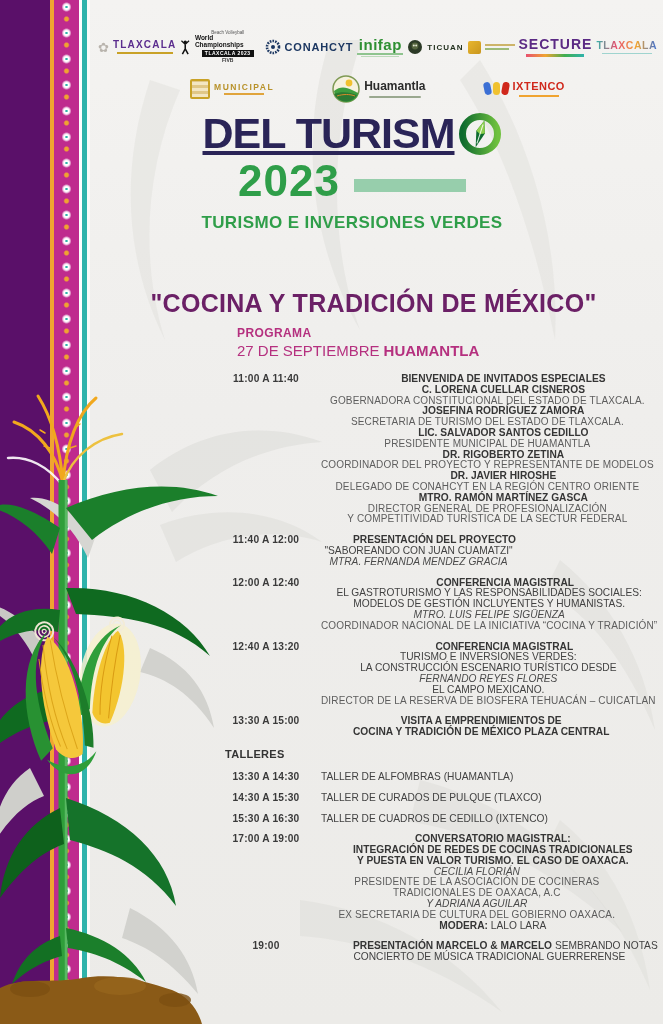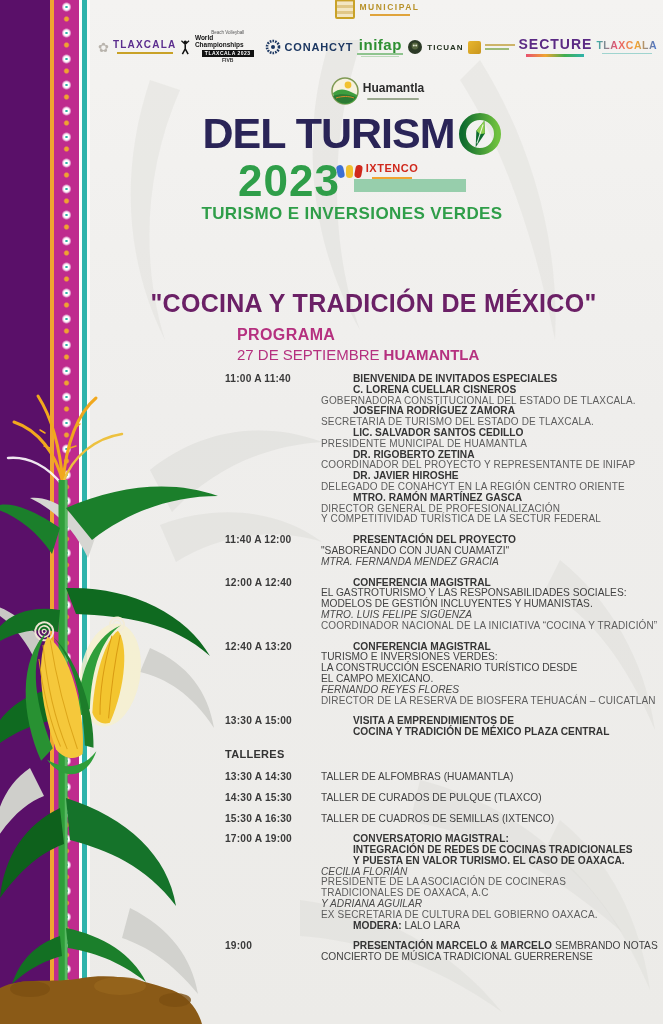--- a/index.html
+++ b/index.html
@@ -26,21 +26,21 @@
       radial-gradient(circle at 50% 19px, #f0a431 1.7px, rgba(240,164,49,0) 3.2px);
     background-size:100% 26px;}
   .stripe-white{left:79px;width:3px;background:#ffffff;}
   .stripe-teal{left:82px;width:5px;background:var(--stripe-teal);}
   .stripe-white2{left:87px;width:3px;background:#fbfbf9;}
 
   
   .logos-row1{position:absolute;top:26px;left:98px;right:6px;height:42px;
     display:flex;align-items:center;justify-content:space-between;gap:4px;}
   .logos-row2{position:absolute;top:66px;left:98px;right:6px;height:46px;
-    display:flex;align-items:center;justify-content:center;gap:58px;flex-direction:column;}
+    display:flex;align-items:center;justify-content:center;gap:58px;}
   .logo{display:flex;align-items:center;gap:4px;}
   .logo .col{display:flex;flex-direction:column;align-items:center;line-height:1.05;}
   .lg-tlx{color:#5b2d8e;font-weight:800;font-size:10px;letter-spacing:1.2px;}
   .lg-tag-gold{width:56px;height:2px;background:#c9a227;margin-top:2px;}
   .lg-wc-top{font-size:4.5px;color:#555;}
   .lg-wc{font-size:6.5px;font-weight:700;color:#111;}
   .lg-wc-badge{font-size:5px;font-weight:700;color:#fff;background:#111;padding:1px 3px;margin-top:1px;letter-spacing:.5px;}
   .lg-wc-foot{font-size:5px;font-weight:700;color:#333;margin-top:1px;}
   .lg-con{color:#1c3761;font-weight:700;font-size:11px;letter-spacing:.8px;}
   .lg-ini{color:#2f9033;font-weight:800;font-size:15px;letter-spacing:.5px;}
@@ -70,38 +70,38 @@
   .ix-icon i{display:block;width:7px;height:13px;border-radius:4px;}
   .ix-b{background:#3b6fd4;transform:rotate(-12deg);}
   .ix-r{background:#d0281c;transform:rotate(10deg);}
   .ix-y{width:4px;height:4px;border-radius:50%;background:#f0c12f;}
   .flower-glyph{color:#b9b4ad;font-size:13px;line-height:1;}
 
   
   .title-block{position:absolute;top:112px;left:92px;width:520px;text-align:center;}
   .title-l1,.title-l2{font-size:43px;font-weight:800;letter-spacing:-1px;
     color:var(--title-navy);line-height:1.02;}
-  .title-l2{display:flex;align-items:flex-end;justify-content:center;gap:2px;}
+  .title-l2{display:flex;align-items:flex-end;justify-content:center;gap:2px;text-decoration:underline;}
   .compass{width:44px;height:44px;margin-left:1px;}
   .year-row{display:flex;align-items:center;justify-content:center;gap:14px;margin-top:3px;}
   .year{font-size:44px;font-weight:800;color:var(--green);letter-spacing:1px;line-height:1;}
   .year-bar{width:112px;height:13px;background:var(--green-bar);margin-top:8px;}
-  .subtitle{margin-top:1px;font-size:17px;font-weight:800;color:var(--green);letter-spacing:.4px;}
+  .subtitle{margin-top:10px;font-size:17px;font-weight:800;color:var(--green);letter-spacing:.4px;}
 
   .quote{position:absolute;top:289px;left:100px;right:16px;text-align:center;
     font-size:25px;font-weight:800;color:var(--quote-purple);letter-spacing:.3px;}
 
   .program{position:absolute;top:326px;left:237px;}
-  .program-heading{font-size:16px;font-weight:800;color:var(--program-magenta);letter-spacing:.4px;}
+  .program-heading{font-size:12px;font-weight:800;color:var(--program-magenta);letter-spacing:.4px;}
   .program-date{font-size:15px;font-weight:500;color:var(--program-magenta);margin-top:2px;}
   .program-date b{font-weight:800;margin-left:4px;}
 
   
   .schedule{position:absolute;top:374px;left:225px;width:412px;}
-  .entry{display:flex;margin-bottom:10px;}
+  .entry{display:flex;margin-bottom:10px;text-align:center;}
   .time{flex:none;width:82px;margin-right:14px;font-size:10.2px;font-weight:700;
     color:#3a3a3a;letter-spacing:.2px;line-height:10.8px;}
   .lines{white-space:nowrap;}
   .ln{line-height:10.8px;font-size:10.2px;color:#3f3f3f;}
   .s-b{font-weight:700;color:#353535;margin-left:32px;}
   .s-r{font-weight:500;color:#424242;}
   .s-i{font-style:italic;font-weight:500;color:#4a4a4a;}
   .s-l{font-weight:400;font-size:10px;color:#5d5d5d;letter-spacing:.15px;}
   .section-head{font-size:11px;font-weight:800;color:#333;margin:3px 0 12px 0;letter-spacing:.3px;}
 
@@ -271,21 +271,21 @@
         <div class="time">11:00 A 11:40</div>
         <div class="lines">
           <div class="ln"><span class="s-b">BIENVENIDA DE INVITADOS ESPECIALES</span></div>
           <div class="ln"><span class="s-b">C. LORENA CUELLAR CISNEROS</span></div>
           <div class="ln"><span class="s-l">GOBERNADORA CONSTITUCIONAL DEL ESTADO DE TLAXCALA.</span></div>
           <div class="ln"><span class="s-b">JOSEFINA RODRÍGUEZ ZAMORA</span></div>
           <div class="ln"><span class="s-l">SECRETARIA DE TURISMO DEL ESTADO DE TLAXCALA.</span></div>
           <div class="ln"><span class="s-b">LIC. SALVADOR SANTOS CEDILLO</span></div>
           <div class="ln"><span class="s-l">PRESIDENTE MUNICIPAL DE HUAMANTLA</span></div>
           <div class="ln"><span class="s-b">DR. RIGOBERTO ZETINA</span></div>
-          <div class="ln"><span class="s-l">COORDINADOR DEL PROYECTO Y REPRESENTANTE DE INIFAP</span></div>
+          <div class="ln"><span class="s-l">COORDINADOR DEL PROYECTO Y REPRESENTANTE DE MODELOS</span></div>
           <div class="ln"><span class="s-b">DR. JAVIER HIROSHE</span></div>
           <div class="ln"><span class="s-l">DELEGADO DE CONAHCYT EN LA REGIÓN CENTRO ORIENTE</span></div>
           <div class="ln"><span class="s-b">MTRO. RAMÓN MARTÍNEZ GASCA</span></div>
           <div class="ln"><span class="s-l">DIRECTOR GENERAL DE PROFESIONALIZACIÓN</span></div>
           <div class="ln"><span class="s-l">Y COMPETITIVIDAD TURÍSTICA DE LA SECTUR FEDERAL</span></div>
         </div>
       </div>
       <div class="entry">
         <div class="time">11:40 A 12:00</div>
         <div class="lines">
@@ -303,22 +303,22 @@
           <div class="ln"><span class="s-i">MTRO. LUIS FELIPE SIGÜENZA</span></div>
           <div class="ln"><span class="s-l">COORDINADOR NACIONAL DE LA INICIATIVA “COCINA Y TRADICIÓN”</span></div>
         </div>
       </div>
       <div class="entry">
         <div class="time">12:40 A 13:20</div>
         <div class="lines">
           <div class="ln"><span class="s-b">CONFERENCIA MAGISTRAL</span></div>
           <div class="ln"><span class="s-r">TURISMO E INVERSIONES VERDES:</span></div>
           <div class="ln"><span class="s-r">LA CONSTRUCCIÓN ESCENARIO TURÍSTICO DESDE</span></div>
+          <div class="ln"><span class="s-i">FERNANDO REYES FLORES</span></div>
           <div class="ln"><span class="s-r">EL CAMPO MEXICANO.</span></div>
-          <div class="ln"><span class="s-i">FERNANDO REYES FLORES</span></div>
           <div class="ln"><span class="s-l">DIRECTOR DE LA RESERVA DE BIOSFERA TEHUACÁN – CUICATLAN</span></div>
         </div>
       </div>
       <div class="entry">
         <div class="time">13:30 A 15:00</div>
         <div class="lines">
           <div class="ln"><span class="s-b">VISITA A EMPRENDIMIENTOS DE</span></div>
           <div class="ln"><span class="s-b">COCINA Y TRADICIÓN DE MÉXICO PLAZA CENTRAL</span></div>
         </div>
       </div>
@@ -331,21 +331,21 @@
       </div>
       <div class="entry">
         <div class="time">14:30 A 15:30</div>
         <div class="lines">
           <div class="ln"><span class="s-r">TALLER DE CURADOS DE PULQUE (TLAXCO)</span></div>
         </div>
       </div>
       <div class="entry">
         <div class="time">15:30 A 16:30</div>
         <div class="lines">
-          <div class="ln"><span class="s-r">TALLER DE CUADROS DE SEMILLAS (IXTENCO)</span></div>
+          <div class="ln"><span class="s-r">TALLER DE CUADROS DE CEDILLO (IXTENCO)</span></div>
         </div>
       </div>
       <div class="entry">
         <div class="time">17:00 A 19:00</div>
         <div class="lines">
           <div class="ln"><span class="s-b">CONVERSATORIO MAGISTRAL:</span></div>
           <div class="ln"><span class="s-b">INTEGRACIÓN DE REDES DE COCINAS TRADICIONALES</span></div>
           <div class="ln"><span class="s-b">Y PUESTA EN VALOR TURISMO. EL CASO DE OAXACA.</span></div>
           <div class="ln"><span class="s-i">CECILIA FLORIÁN</span></div>
           <div class="ln"><span class="s-l">PRESIDENTE DE LA ASOCIACIÓN DE COCINERAS</span></div>

